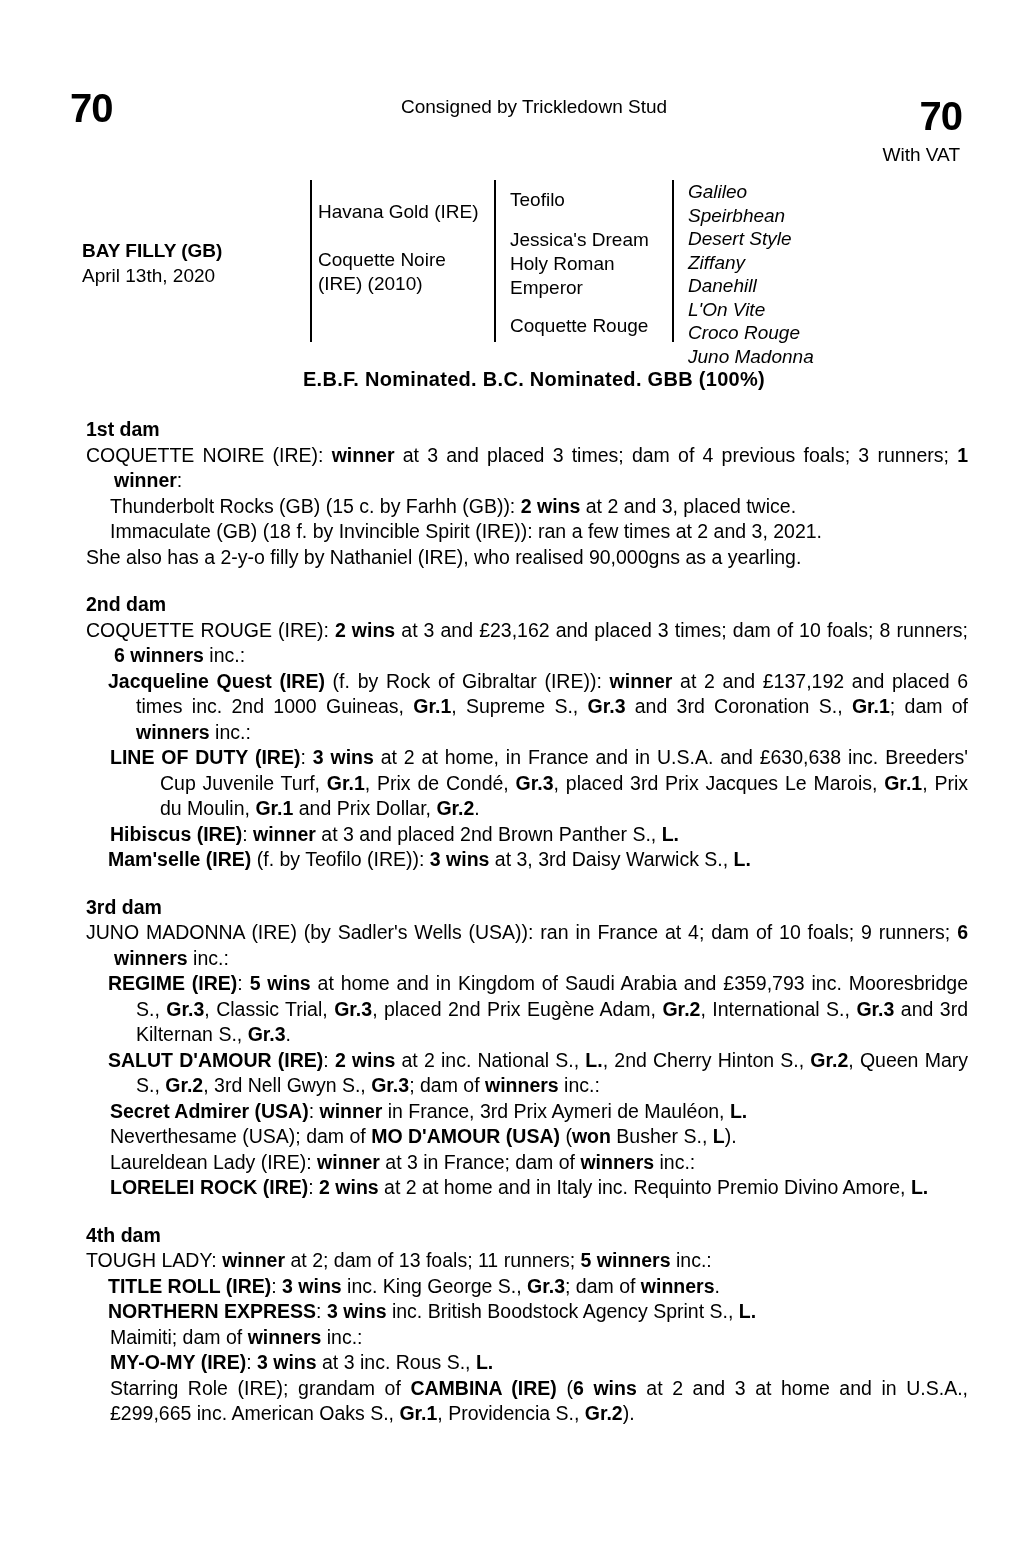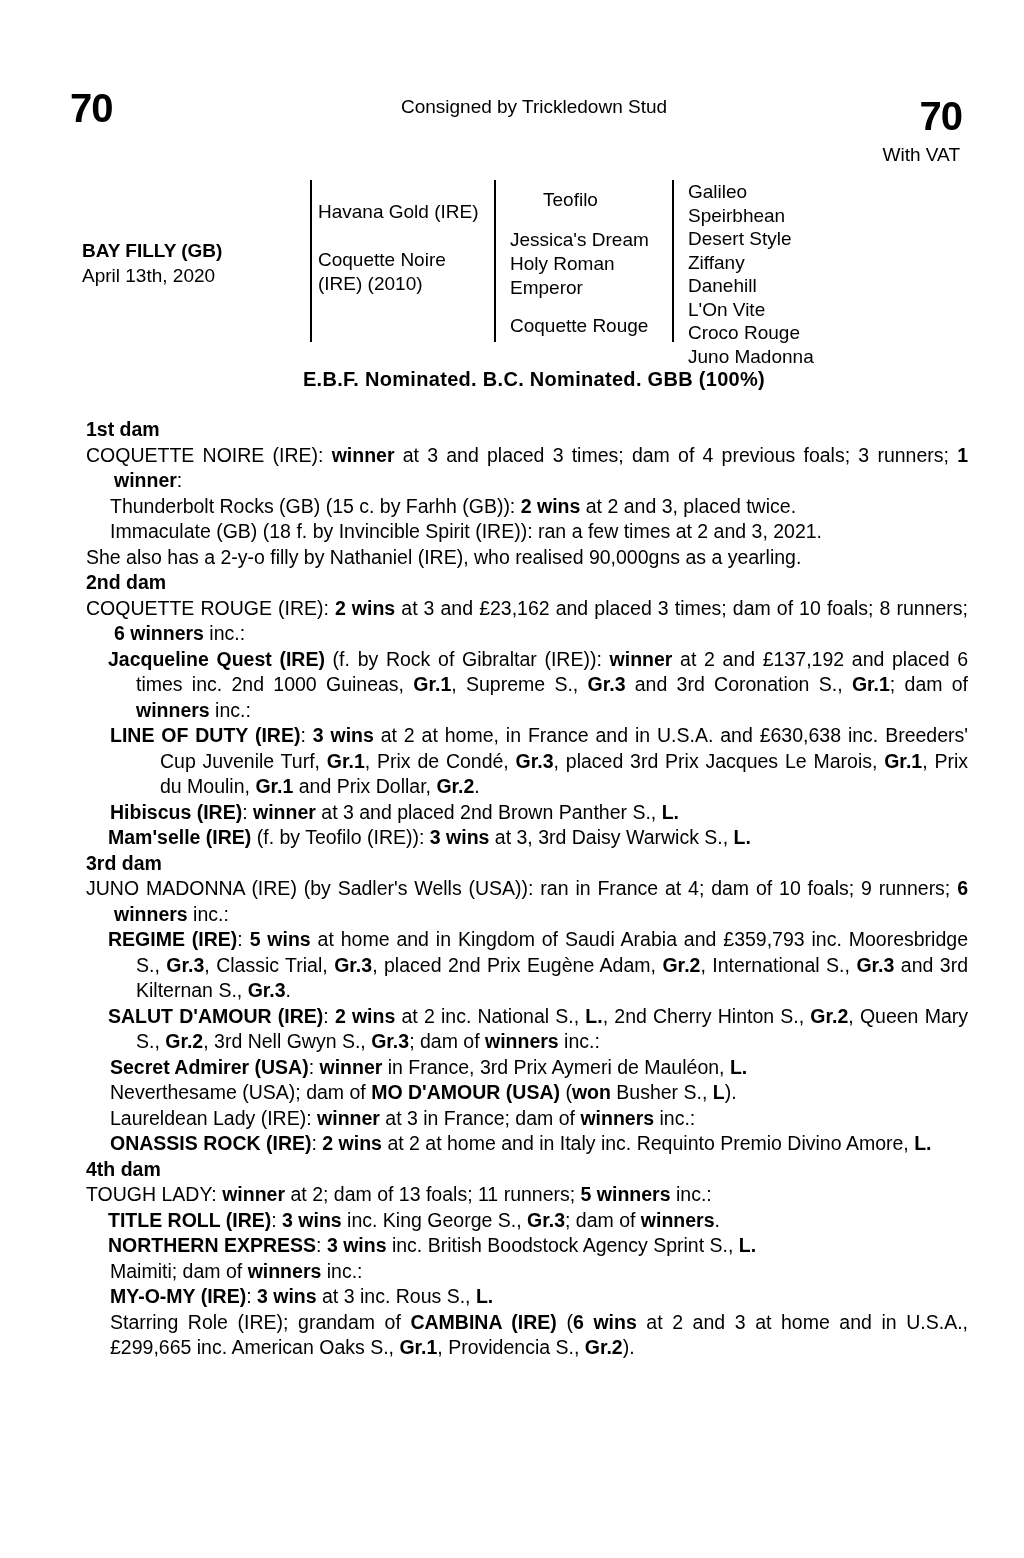--- a/index.html
+++ b/index.html
@@ -113,27 +113,28 @@
   .ped-col2 .entry {
     font-size: 19px;
     line-height: 24px;
   }
   .ped-col2 .entry.first { margin-top: 20px; }
   .ped-col2 .entry.second { margin-top: 24px; }
   .ped-col3 .entry {
     font-size: 19px;
     line-height: 24px;
   }
-  .ped-col3 .e1 { margin-top: 8px; margin-left: 33px; }
+  .ped-col3 .e1 { margin-top: 8px; }
   .ped-col3 .e2 { margin-top: 16px; }
   .ped-col3 .e3 { margin-top: 0; }
   .ped-col3 .e4 { margin-top: 14px; }
   .ped-col4 .g {
     font-size: 19px;
     line-height: 23.5px;
+    font-style: italic;
   }
   .ped-col4 .gstart { margin-top: 0px; }
 
   
   .nominated {
     text-align: center;
     font-size: 20px;
     font-weight: bold;
     margin: 10px 56px 0 70px;
     padding-left: 30px;
@@ -142,20 +143,21 @@
 
   
   .body {
     margin: 26px 56px 0 86px;
     font-size: 19.5px;
     line-height: 25.5px;
   }
   .damhead {
     font-weight: bold;
     font-size: 19.5px;
+    margin-top: 22px;
     margin-bottom: 0px;
   }
   .damhead.first { margin-top: 0; }
   p.l0 {
     margin: 0;
     text-align: justify;
     text-indent: 0;
   }
   p.l0.hang {
     padding-left: 28px;
@@ -248,21 +250,21 @@
     <p class="i2"><b>Hibiscus (IRE)</b>: <b>winner</b> at 3 and placed 2nd Brown Panther S., <b>L.</b></p>
     <p class="i1"><b>Mam'selle (IRE)</b> (f. by Teofilo (IRE)): <b>3 wins</b> at 3, 3rd Daisy Warwick S., <b>L.</b></p>
 
     <div class="damhead">3rd dam</div>
     <p class="l0 hang">JUNO MADONNA (IRE) (by Sadler's Wells (USA)): ran in France at 4; dam of 10 foals; 9 runners; <b>6 winners</b> inc.:</p>
     <p class="i1"><b>REGIME (IRE)</b>: <b>5 wins</b> at home and in Kingdom of Saudi Arabia and £359,793 inc. Mooresbridge S., <b>Gr.3</b>, Classic Trial, <b>Gr.3</b>, placed 2nd Prix Eugène Adam, <b>Gr.2</b>, International S., <b>Gr.3</b> and 3rd Kilternan S., <b>Gr.3</b>.</p>
     <p class="i1"><b>SALUT D'AMOUR (IRE)</b>: <b>2 wins</b> at 2 inc. National S., <b>L.</b>, 2nd Cherry Hinton S., <b>Gr.2</b>, Queen Mary S., <b>Gr.2</b>, 3rd Nell Gwyn S., <b>Gr.3</b>; dam of <b>winners</b> inc.:</p>
     <p class="i2"><b>Secret Admirer (USA)</b>: <b>winner</b> in France, 3rd Prix Aymeri de Mauléon, <b>L.</b></p>
     <p class="plain1 nojust">Neverthesame (USA); dam of <b>MO D'AMOUR (USA)</b> (<b>won</b> Busher S., <b>L</b>).</p>
     <p class="plain1 nojust">Laureldean Lady (IRE): <b>winner</b> at 3 in France; dam of <b>winners</b> inc.:</p>
-    <p class="i2"><b>ONASSIS ROCK (IRE)</b>: <b>2 wins</b> at 2 at home and in Italy inc. Requinto Premio Divino Amore, <b>L.</b></p>
+    <p class="i2"><b>LORELEI ROCK (IRE)</b>: <b>2 wins</b> at 2 at home and in Italy inc. Requinto Premio Divino Amore, <b>L.</b></p>
 
     <div class="damhead">4th dam</div>
     <p class="l0 nojust">TOUGH LADY: <b>winner</b> at 2; dam of 13 foals; 11 runners; <b>5 winners</b> inc.:</p>
     <p class="i1"><b>TITLE ROLL (IRE)</b>: <b>3 wins</b> inc. King George S., <b>Gr.3</b>; dam of <b>winners</b>.</p>
     <p class="i1"><b>NORTHERN EXPRESS</b>: <b>3 wins</b> inc. British Boodstock Agency Sprint S., <b>L.</b></p>
     <p class="plain1 nojust">Maimiti; dam of <b>winners</b> inc.:</p>
     <p class="i2"><b>MY-O-MY (IRE)</b>: <b>3 wins</b> at 3 inc. Rous S., <b>L.</b></p>
     <p class="plain1">Starring Role (IRE); grandam of <b>CAMBINA (IRE)</b> (<b>6 wins</b> at 2 and 3 at home and in U.S.A., £299,665 inc. American Oaks S., <b>Gr.1</b>, Providencia S., <b>Gr.2</b>).</p>
 
   </div>

